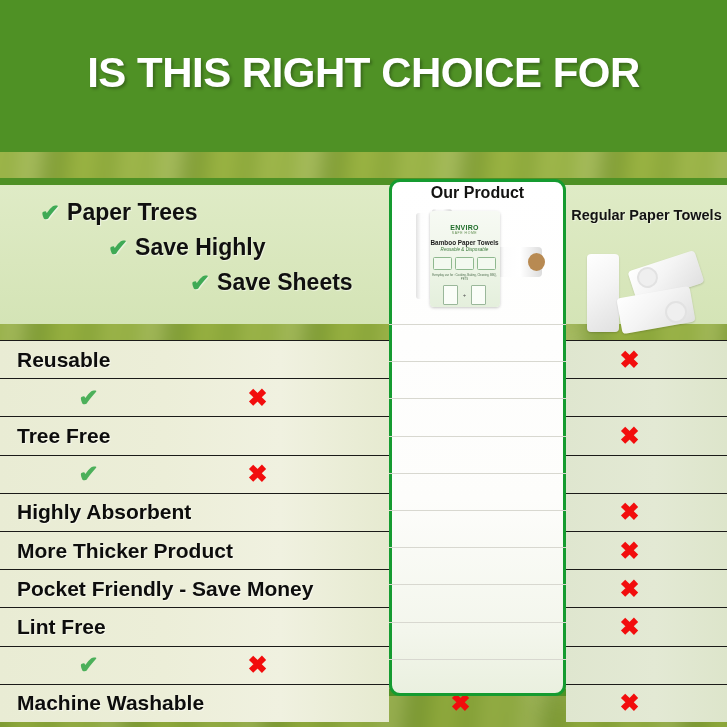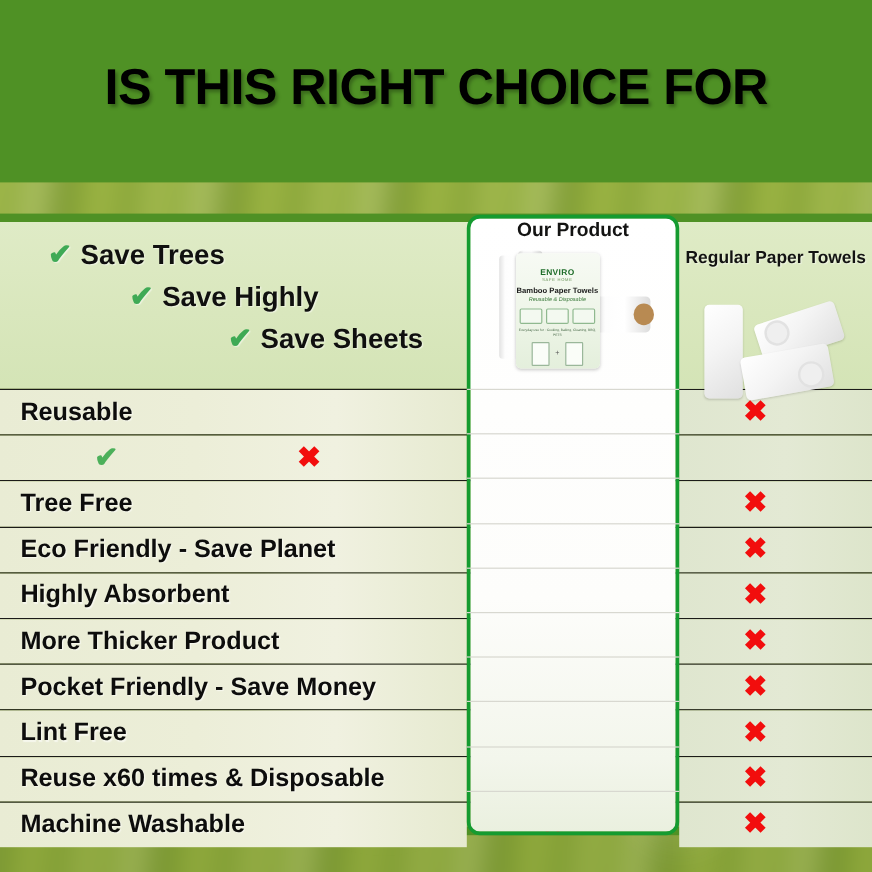--- a/index.html
+++ b/index.html
@@ -33,21 +33,21 @@
   }
 
   
   .titleband{
     position:absolute;left:0;top:0;width:727px;height:152px;
     background:#4f9125;
     display:flex;align-items:center;justify-content:center;
     box-sizing:border-box;padding:4px 18px 10px;
   }
   .titletext{
-    color:#000000;
+    color:#ffffff;
     font-size:42px;line-height:1.04;
     font-weight:bold;
     text-align:center;
     letter-spacing:-0.5px;
     text-shadow:2px 2px 3px rgba(0,0,0,.28);
   }
 
   .greenrule{
     position:absolute;left:0;width:727px;height:7px;background:#4f9125;
   }
@@ -74,21 +74,21 @@
   .bitem.i1{padding-left:108px;}
   .bitem.i2{padding-left:190px;}
 
   
   .rows{position:absolute;left:0;top:324px;width:727px;}
   .row{
     position:relative;height:37.2px;
     display:flex;align-items:center;
     border-top:1.6px solid #1b1b18;
   }
-  .row:first-child{border-top:1.6px solid #1b1b18;}
+  .row:first-child{border-top:1.6px solid #1b1b18;margin-top:16px;}
   .rowbg{
     position:absolute;left:0;top:0;width:389px;height:100%;
     background:linear-gradient(90deg,#e9ecd4 0%,#eceed8 42%,#f0f1e0 72%,#e6ead0 100%);
   }
   .rowbg2{
     position:absolute;left:566px;top:0;width:161px;height:100%;
     background:linear-gradient(90deg,#dfe6cf 0%,#e3e9d4 55%,#dde5cb 100%);
   }
   .rlabel{
     position:relative;z-index:2;
@@ -186,21 +186,21 @@
       <div>IS THIS RIGHT CHOICE FOR</div>
     </div>
   </div>
 
   <div class="greenrule top"></div>
   <div class="greenrule bot"></div>
 
   <div class="benefits">
     <div class="bitem i0">
       <span class="bchk">✔</span>
-      <span>Save Trees</span>
+      <span>Paper Trees</span>
     </div>
     <div class="bitem i1">
       <span class="bchk">✔</span>
       <span>Save Highly</span>
     </div>
     <div class="bitem i2">
       <span class="bchk">✔</span>
       <span>Save Sheets</span>
     </div>
   </div>
@@ -249,21 +249,20 @@
           <span class="mk yes">✔</span>
         </div>
       <div class="cellB">
           <span class="mk no">✖</span>
         </div>
     </div>
 
     <div class="row">
       <div class="rowbg"></div>
         <div class="rowbg2"></div>
-      <div class="rlabel">Eco Friendly - Save Planet</div>
       <div class="cellA">
           <span class="mk yes">✔</span>
         </div>
       <div class="cellB">
           <span class="mk no">✖</span>
         </div>
     </div>
 
     <div class="row">
       <div class="rowbg"></div>
@@ -309,21 +308,20 @@
           <span class="mk yes">✔</span>
         </div>
       <div class="cellB">
           <span class="mk no">✖</span>
         </div>
     </div>
 
     <div class="row">
       <div class="rowbg"></div>
         <div class="rowbg2"></div>
-      <div class="rlabel">Reuse x60 times &amp; Disposable</div>
       <div class="cellA">
           <span class="mk yes">✔</span>
         </div>
       <div class="cellB">
           <span class="mk no">✖</span>
         </div>
     </div>
 
     <div class="row">
       <div class="rowbg"></div>

